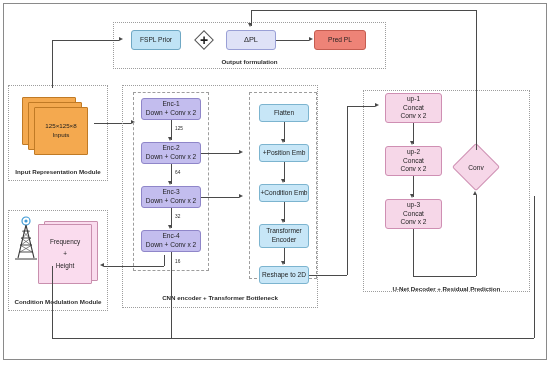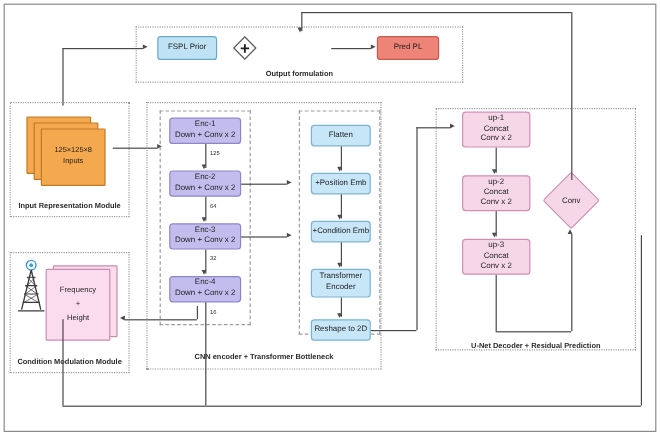--- a/index.html
+++ b/index.html
@@ -66,20 +66,23 @@
   <div class="frame-dot" style="left:113px;top:22px;width:273px;height:47px;"></div>
   <div class="frame-label" style="left:113px;top:58px;width:273px;">Output formulation</div>
 
   <div class="box b-blue" style="left:131px;top:30px;width:50px;height:20px;">
     <span class="ln">FSPL Prior</span>
   </div>
 
   <div class="diamond plus-d" style="left:197px;top:33px;width:14px;height:14px;"></div>
   <div class="plus-glyph" style="left:194px;top:32px;width:20px;height:16px;">+</div>
 
+  <div class="box b-lav" style="left:226px;top:30px;width:50px;height:20px;">
+    <span class="ln" style="font-size:7.4px;">ΔPL</span>
+  </div>
 
   <div class="hline" style="left:276px;top:40px;width:33px;"></div>
   <div class="arrow ar-r" style="left:309px;top:37.4px;"></div>
 
   <div class="box b-red" style="left:314px;top:30px;width:52px;height:20px;">
     <span class="ln">Pred PL</span>
   </div>
 
   <div class="vline" style="left:52px;top:40px;height:48px;"></div>
   <div class="hline" style="left:52px;top:40px;width:67px;"></div>

